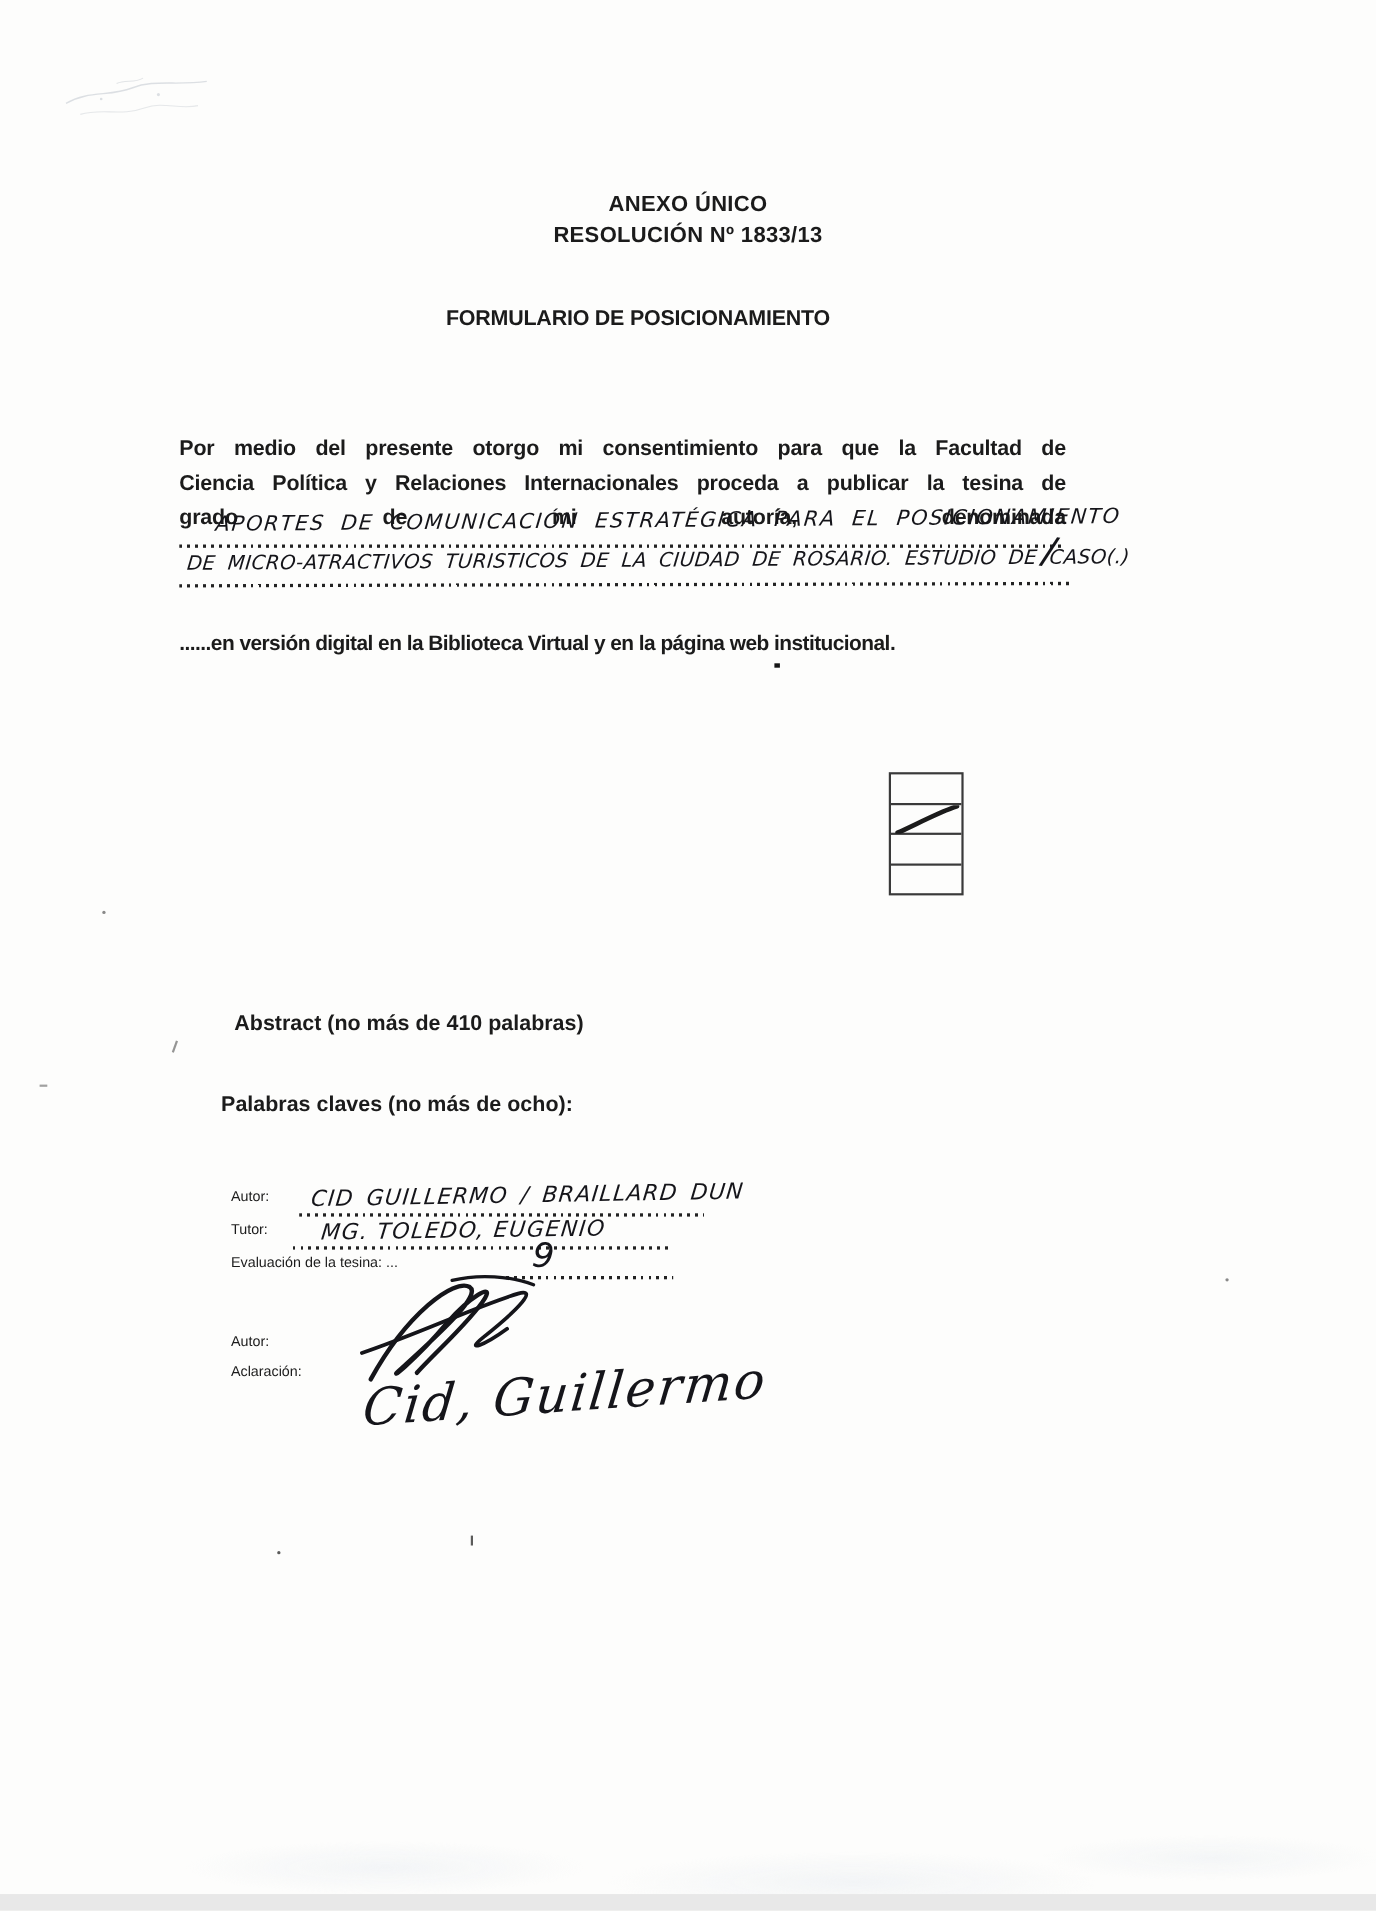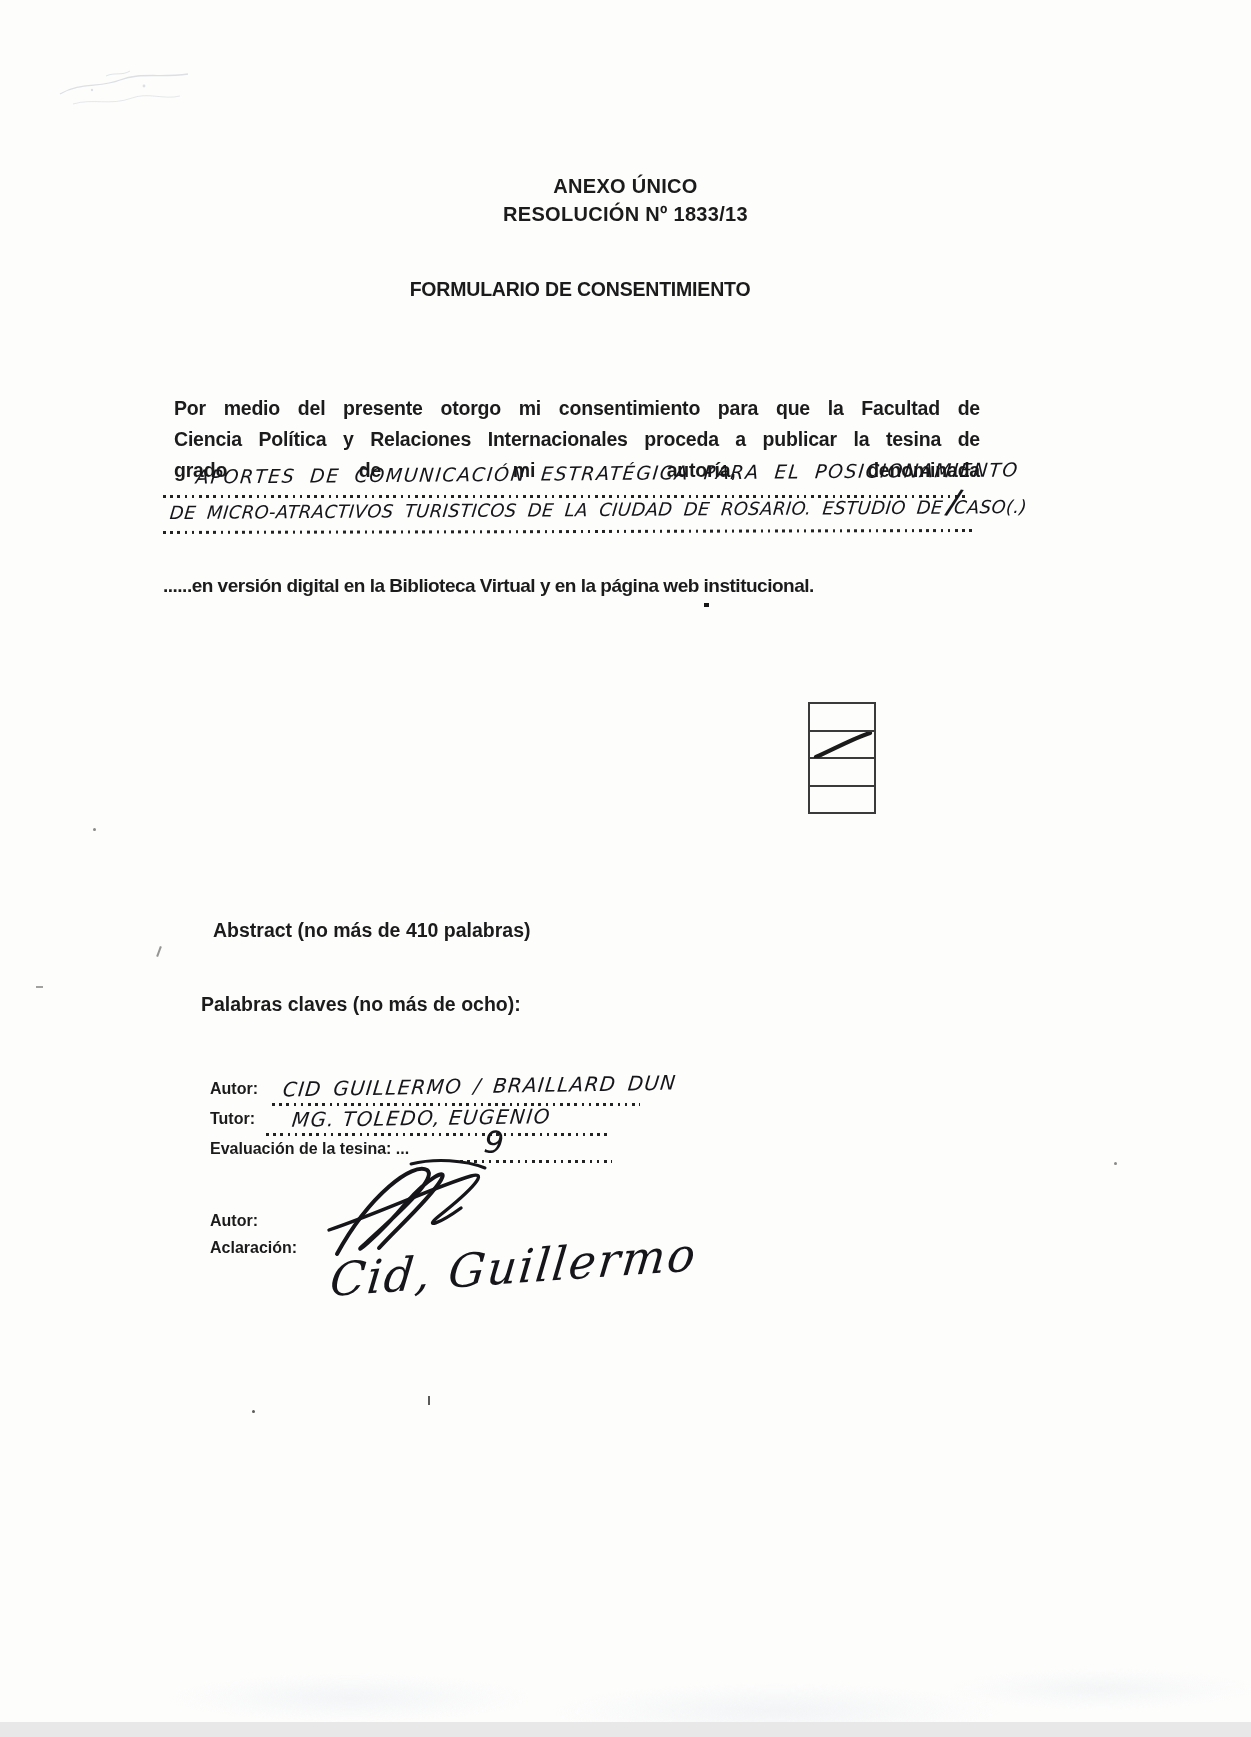--- a/index.html
+++ b/index.html
@@ -11,21 +11,21 @@
   .abs{position:absolute;}
 
   
   .annex{top:172px;left:0;width:1251px;text-align:center;font-weight:bold;
          font-size:20px;line-height:28px;letter-spacing:.3px;}
   .formtitle{top:276px;left:120px;width:920px;text-align:center;font-weight:bold;
          font-size:19.5px;line-height:27px;letter-spacing:-.2px;}
 
   
   .para{top:393px;left:163px;width:806px;font-weight:bold;font-size:19.5px;
-        line-height:31px;letter-spacing:-.2px;margin-left:11px;}
+        line-height:31px;letter-spacing:-.2px;}
   .jline{text-align:justify;text-align-last:justify;}
 
   
   .hand{font-style:italic;color:#15151a;white-space:nowrap;
         font-family:"DejaVu Sans", sans-serif;}
   .hw1{left:196px;top:462px;font-size:19px;letter-spacing:1.6px;word-spacing:7px;
        transform:rotate(-.5deg) skewX(-6deg);}
   .hw2{left:170px;top:499px;font-size:18px;letter-spacing:.4px;word-spacing:5px;
        transform:rotate(-.4deg) skewX(-6deg);}
   .flourish{left:948px;top:482px;font-size:38px;font-style:italic;color:#15151a;
@@ -43,21 +43,21 @@
   .cbtable{top:702px;left:808px;width:64px;border:2px solid #3a3a3a;background:#fdfdfc;}
   .cbcell{height:25.5px;border-bottom:2px solid #3a3a3a;position:relative;}
   .cbcell:last-child{border-bottom:none;}
   .cbcell .mark{display:none;position:absolute;left:0;top:0;}
   .cbcell.checked .mark{display:block;}
 
   .abstract{top:919px;left:213px;font-weight:bold;font-size:19.5px;}
   .keywords{top:977px;left:201px;font-weight:bold;font-size:19.5px;margin-top:16px;}
 
   
-  .flabel{font-weight:bold;font-size:16px;}
+  .flabel{font-weight:normal;font-size:13px;}
   .autor-label{top:1080px;left:210px;}
   .autor-dl{left:272px;top:1103px;width:368px;}
   .autor-hw{left:283px;top:1074px;font-size:20px;letter-spacing:1.2px;word-spacing:4px;
             transform:rotate(-1deg) skewX(-7deg);}
   .tutor-label{top:1110px;left:210px;}
   .tutor-dl{left:266px;top:1133px;width:342px;}
   .tutor-hw{left:292px;top:1106px;font-size:20px;letter-spacing:1.4px;
             transform:rotate(-.8deg) skewX(-7deg);}
   .eval-label{top:1140px;left:210px;}
   .eval-dl{left:460px;top:1160px;width:152px;}
@@ -88,21 +88,21 @@
     <circle cx="96" cy="30" r="1.4" fill="#9aa4b0" opacity=".6"></circle>
     <circle cx="44" cy="34" r="1.2" fill="#9aa4b0" opacity=".6"></circle>
   </svg>
 
   <div class="abs annex">
     <div>ANEXO ÚNICO</div>
     <div>RESOLUCIÓN Nº 1833/13</div>
   </div>
 
   <div class="abs formtitle">
-    <div>FORMULARIO DE CONSENTIMIENTO</div>
+    <div>FORMULARIO DE POSICIONAMIENTO</div>
   </div>
 
   <div class="abs para">
     <div class="jline">Por medio del presente otorgo mi consentimiento para que la Facultad de</div>
     <div class="jline">Ciencia Política y Relaciones Internacionales proceda a publicar la tesina de</div>
     <div class="jline">grado de mi autoría, denominada</div>
   </div>
 
   <div class="abs hand hw1">APORTES DE COMUNICACIÓN ESTRATÉGICA PARA EL POSICIONAMIENTO</div>
   <div class="abs dotline dl1"></div>

